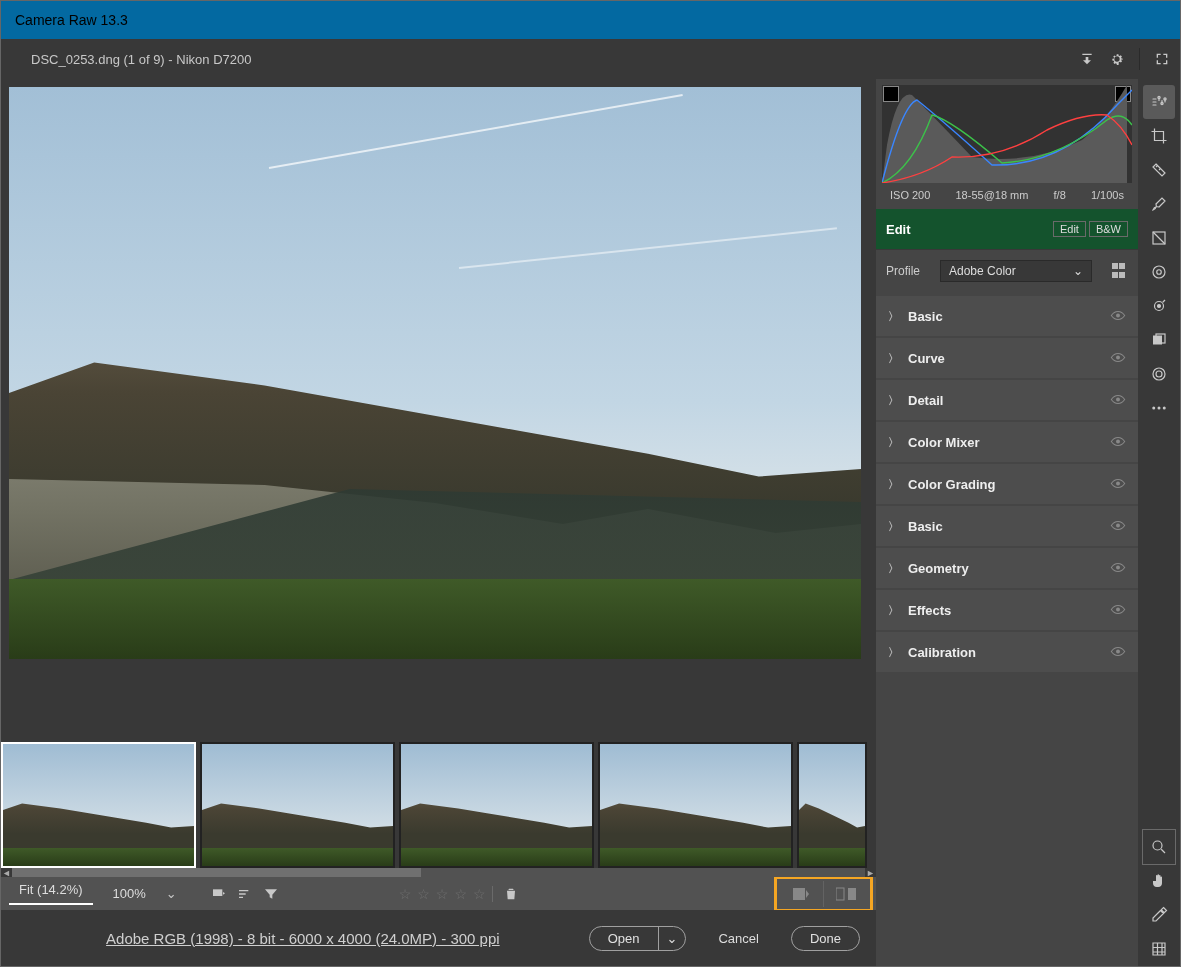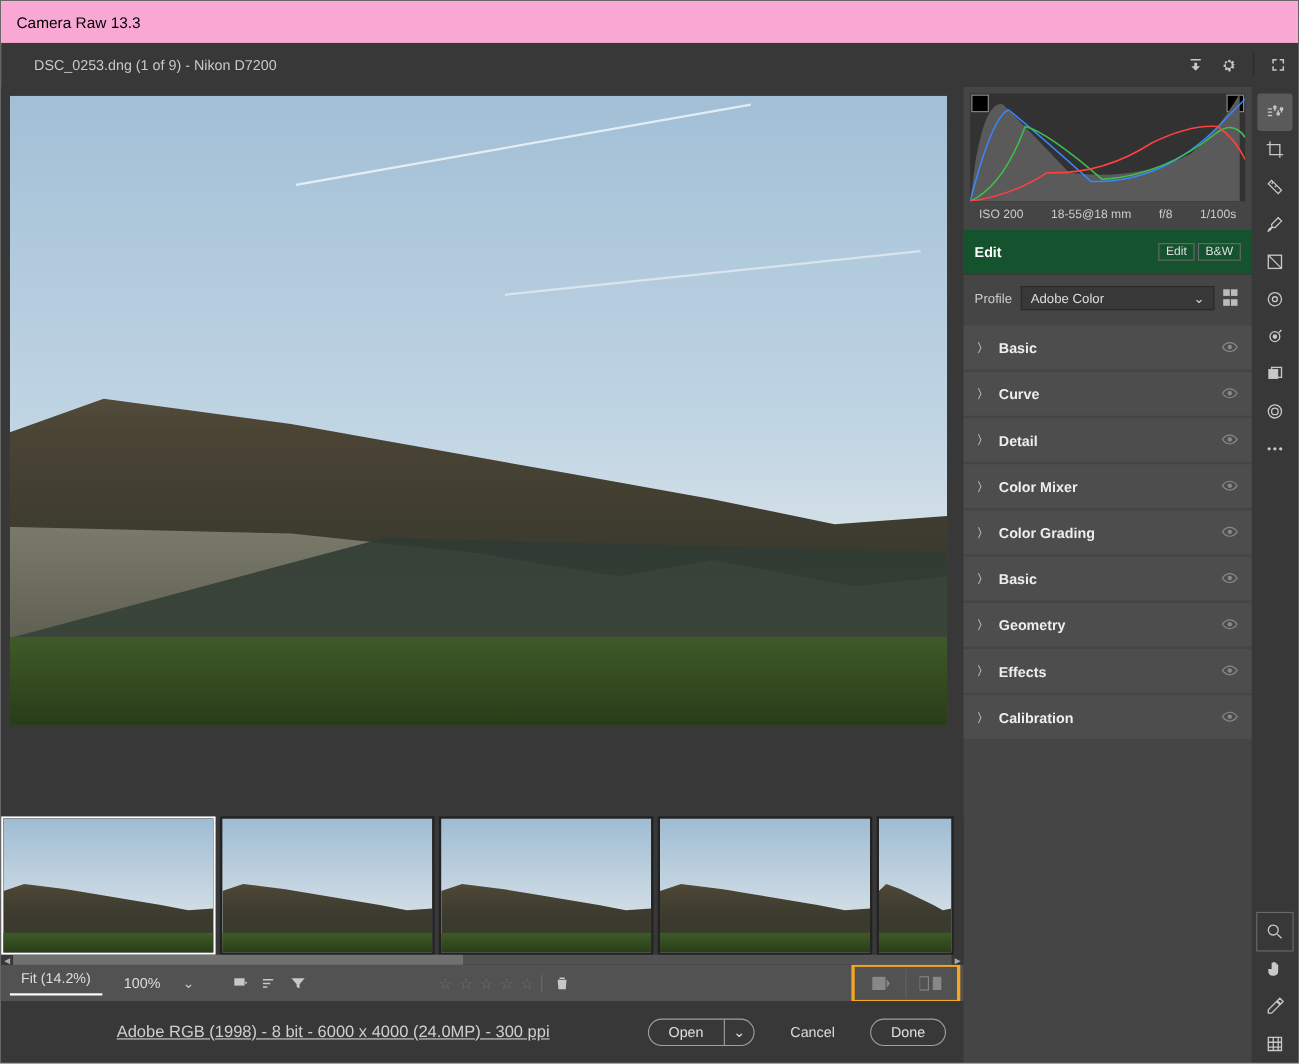--- a/index.html
+++ b/index.html
@@ -1,17 +1,17 @@
 <!DOCTYPE html>
 <html><head>
 <meta charset="utf-8">
 <style>
 html, body { margin:0; padding:0; height:100%; font-family:"Segoe UI", Arial, sans-serif; font-size:13px; color:#ddd; background:#fff; }
 .app { display:flex; flex-direction:column; width:1181px; height:967px; box-sizing:border-box; border:1px solid #666; }
-.titlebar { background:#f9a8d4; color:#000; height:38px; padding:0 14px; display:flex; align-items:center; font-size:14px; }
+.titlebar { background:#0369a1; color:#000; height:38px; padding:0 14px; display:flex; align-items:center; font-size:14px; }
 .main { flex:1; display:flex; flex-direction:column; background:#383838; min-height:0; }
 .topbar { height:40px; display:flex; align-items:center; justify-content:flex-start; color:#e6e6e6; position:relative;margin-left:30px; }
 .topbar .rightctl { position:absolute; right:10px; display:flex; gap:14px; align-items:center; }
 .workarea { flex:1; display:flex; min-height:0; }
 .leftwrap { flex:1; display:flex; flex-direction:column; min-width:0; }
 .image-area { flex:1; background:#383838; padding:8px; display:flex; align-items:flex-start; justify-content:flex-start; }
 .photobox { width:852px; height:572px; position:relative; overflow:hidden; }
 .sky { position:absolute; inset:0; background:linear-gradient(180deg,#a2bfd6 0%, #c2d6e4 55%, #e0e7ea 80%); }
 .contrail { position:absolute; background:#fff; opacity:.7; height:2px; transform-origin:left center; }
 .mountain { position:absolute; bottom:0; left:0; right:0; height:380px; background:linear-gradient(180deg,#6c614e 0%,#4a4435 30%,#3a3a2e 60%); clip-path:polygon(0 30%, 10% 22%, 30% 28%, 45% 34%, 60% 40%, 75% 46%, 88% 52%, 100% 50%, 100% 100%, 0 100%); }
@@ -52,21 +52,21 @@
 
 .panel { width:262px; background:#454545; display:flex; flex-direction:column; }
 .histogram-wrap { padding:0 0 2px 0; }
 .histogram { height:98px; background:#323232; margin:6px 6px 0 6px; position:relative; }
 .clip { width:14px; height:14px; outline:1px solid #888; position:absolute; top:2px; background:#000; }
 .clip.l { left:2px; } .clip.r { right:2px; }
 .histometa { display:flex; justify-content:space-between; padding:6px 14px 6px 14px; font-size:11px; color:#ccc; }
 .edit-head { height:40px; background:#14532d; display:flex; align-items:center; padding:0 10px; border-bottom:1px solid #383838; }
 .edit-head .title { font-weight:700; color:#fff; flex:1; }
 .minibtn { border:1px solid #6a6a6a; padding:1px 6px; font-size:11px; color:#ddd; }
-.profile-row { display:flex; align-items:center; gap:8px; padding:10px 10px 14px 10px; }
+.profile-row { display:flex; align-items:center; gap:20px; padding:10px 10px 14px 10px; }
 .profile-row label { font-size:12px; color:#ccc; }
 .select { flex:1; background:#383838; border:1px solid #2a2a2a; padding:3px 8px; font-size:12px; color:#ddd; display:flex; justify-content:space-between; align-items:center; }
 .grid-icon { width:16px; height:16px; display:flex; flex-wrap:wrap; gap:1px; }
 .grid-icon div { width:6px; height:6px; background:#bbb; }
 .accordions { display:flex; flex-direction:column; gap:2px; }
 .acc { background:#4d4d4d; height:40px; display:flex; align-items:center; padding:0 12px; font-size:13px; font-weight:700; color:#eee; gap:12px; }
 .acc .chev { color:#bbb; font-size:11px; width:8px; }
 .acc .eye { margin-left:auto; color:#888; }
 .eye svg { width:16px; height:11px; }
 

